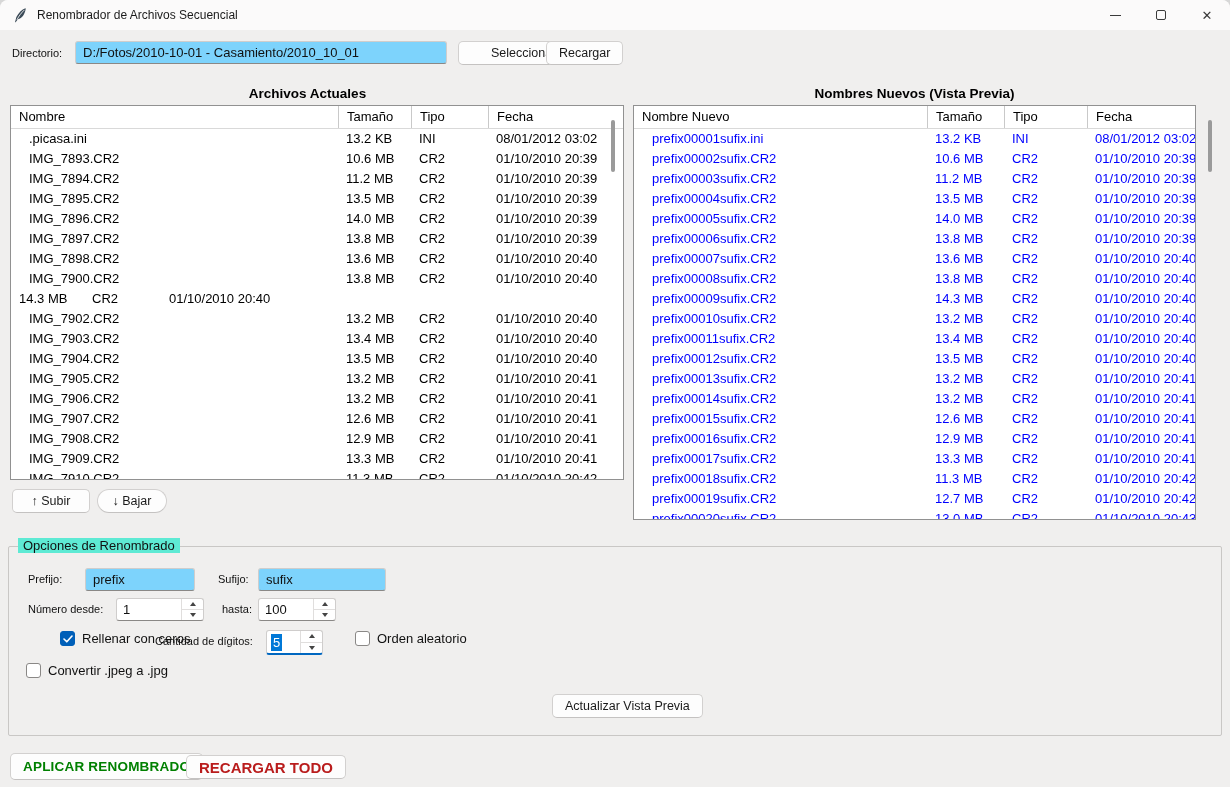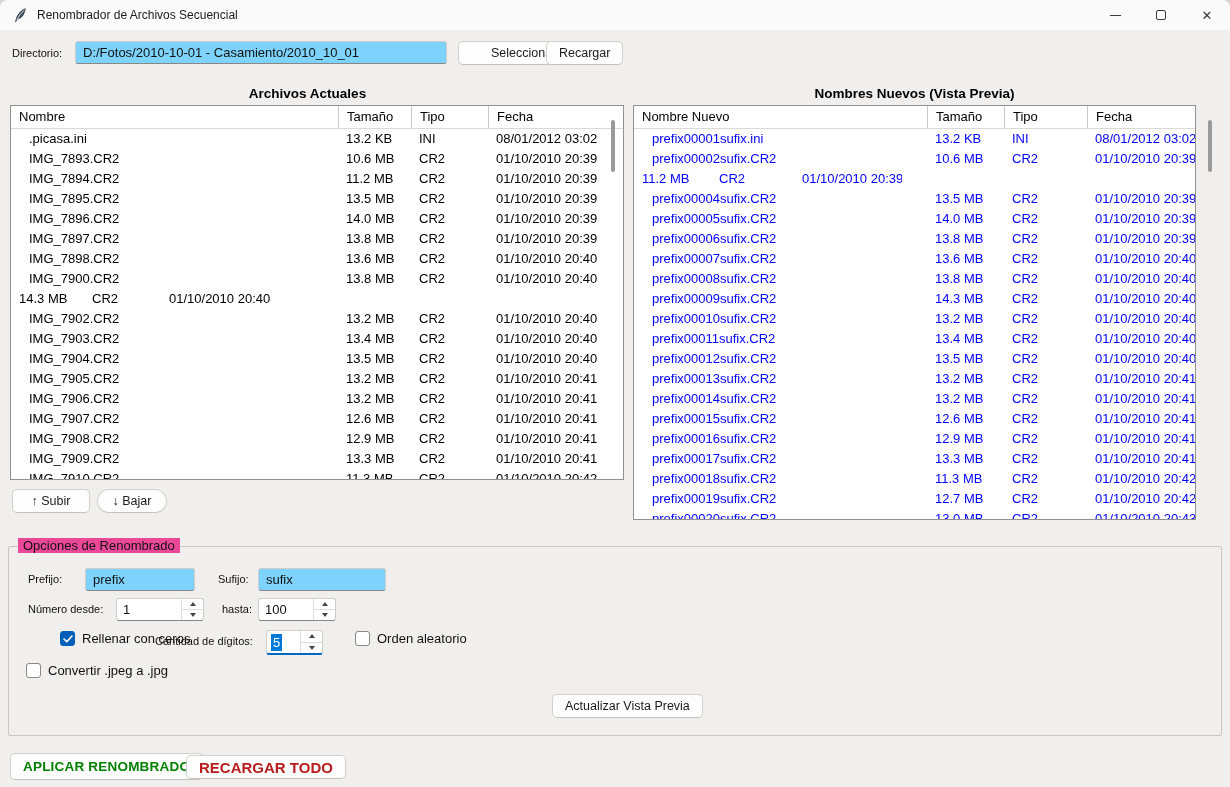--- a/index.html
+++ b/index.html
@@ -40,21 +40,21 @@
   .t-left .c1{flex:0 0 73px;} .t-left .c2{flex:0 0 77px;} .t-left .c3{flex:0 0 135px;}
   .t-right .c1{flex:0 0 77px;} .t-right .c2{flex:0 0 83px;} .t-right .c3{flex:0 0 108px;}
   .t-right .td{color:#0000ff;}
 
   
   .sbthumb{position:absolute;width:4px;height:52px;top:120px;background:#9a9a9a;border-radius:2px;}
   .sb-left{left:611px;} .sb-right{left:1208px;}
 
   
   .groupbox{position:absolute;left:8px;top:546px;width:1214px;height:190px;border:1px solid #c9c7c5;border-radius:2px;}
-  .group-label{position:absolute;left:18px;top:538px;background:#ec4899;padding:0 5px;font-size:13px;color:#111;}
+  .group-label{position:absolute;left:18px;top:538px;background:#5eead4;padding:0 5px;font-size:13px;color:#111;}
 
   
   .spin{position:absolute;height:23px;background:#fff;border:1px solid #cfcdcc;border-bottom:1px solid #8a8886;border-radius:3px;display:flex;align-items:stretch;}
   .spinval{flex:1 1 auto;min-width:0;border:none;outline:none;font-size:13px;color:#111;padding:0 6px;background:transparent;}
   .spinbtns{flex:0 0 22px;display:flex;flex-direction:column;border-left:1px solid #e0dedd;}
   .spinbtn{flex:1;display:flex;align-items:center;justify-content:center;}
   .spinbtn+.spinbtn{border-top:1px solid #e0dedd;}
   .arr-up{width:0;height:0;border-left:3.5px solid transparent;border-right:3.5px solid transparent;border-bottom:4px solid #444;}
   .arr-dn{width:0;height:0;border-left:3.5px solid transparent;border-right:3.5px solid transparent;border-top:4px solid #444;}
   .spin.focused{border-bottom:2px solid #0067c0;height:25px;}
@@ -234,20 +234,21 @@
           <div class="td c2">INI</div>
           <div class="td c3">08/01/2012 03:02</div>
         </div>
         <div class="trow">
           <div class="td c0">prefix00002sufix.CR2</div>
           <div class="td c1">10.6 MB</div>
           <div class="td c2">CR2</div>
           <div class="td c3">01/10/2010 20:39</div>
         </div>
         <div class="trow">
+          <div class="td c0">prefix00003sufix.CR2</div>
           <div class="td c1">11.2 MB</div>
           <div class="td c2">CR2</div>
           <div class="td c3">01/10/2010 20:39</div>
         </div>
         <div class="trow">
           <div class="td c0">prefix00004sufix.CR2</div>
           <div class="td c1">13.5 MB</div>
           <div class="td c2">CR2</div>
           <div class="td c3">01/10/2010 20:39</div>
         </div>

